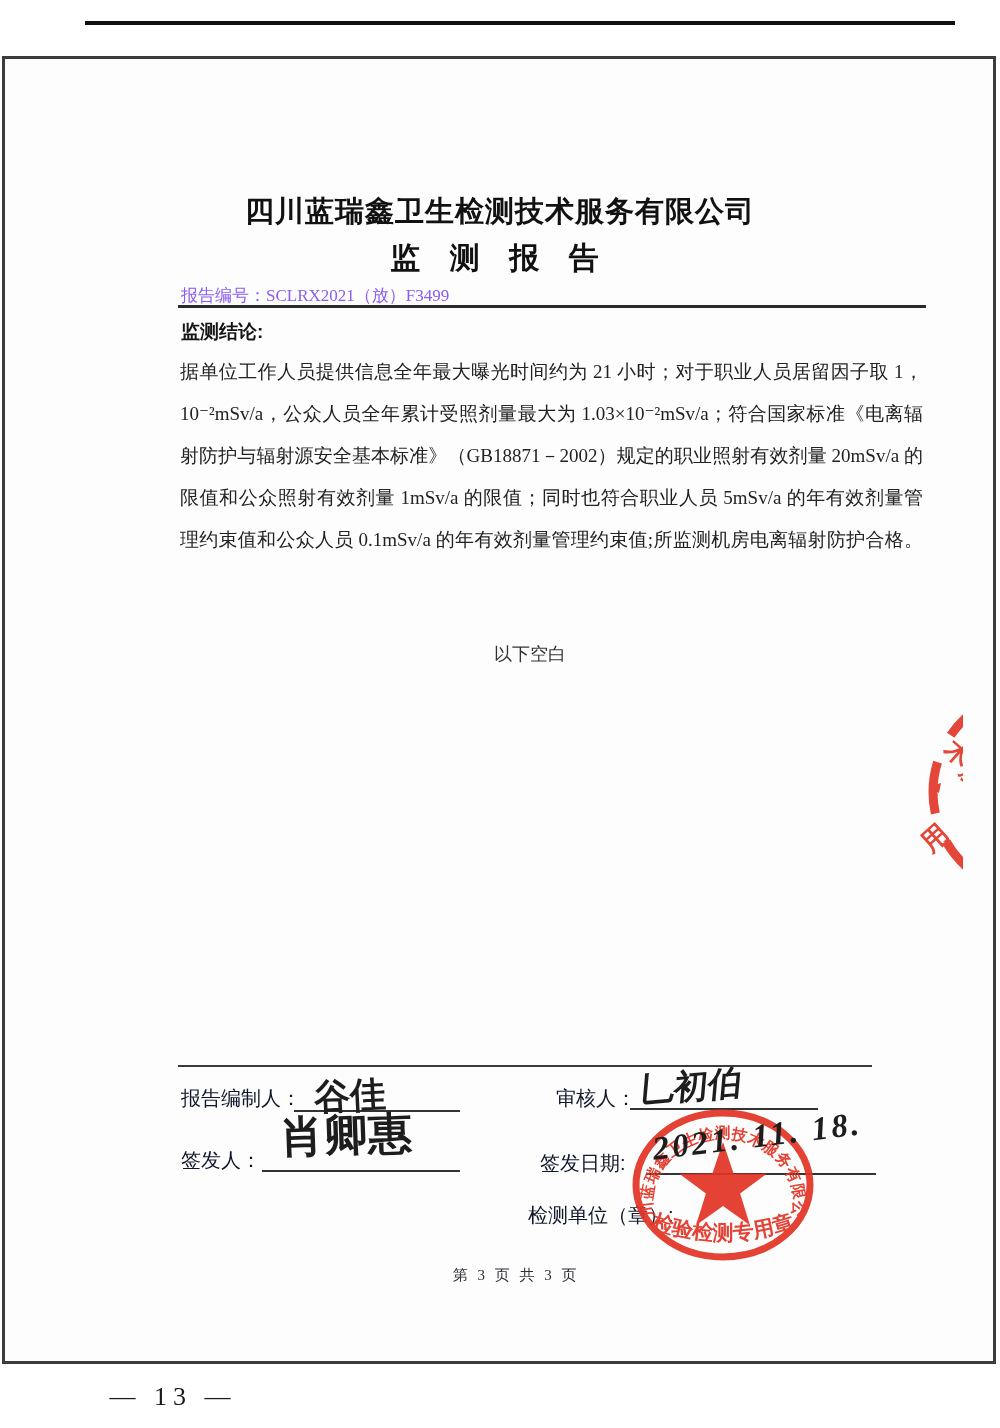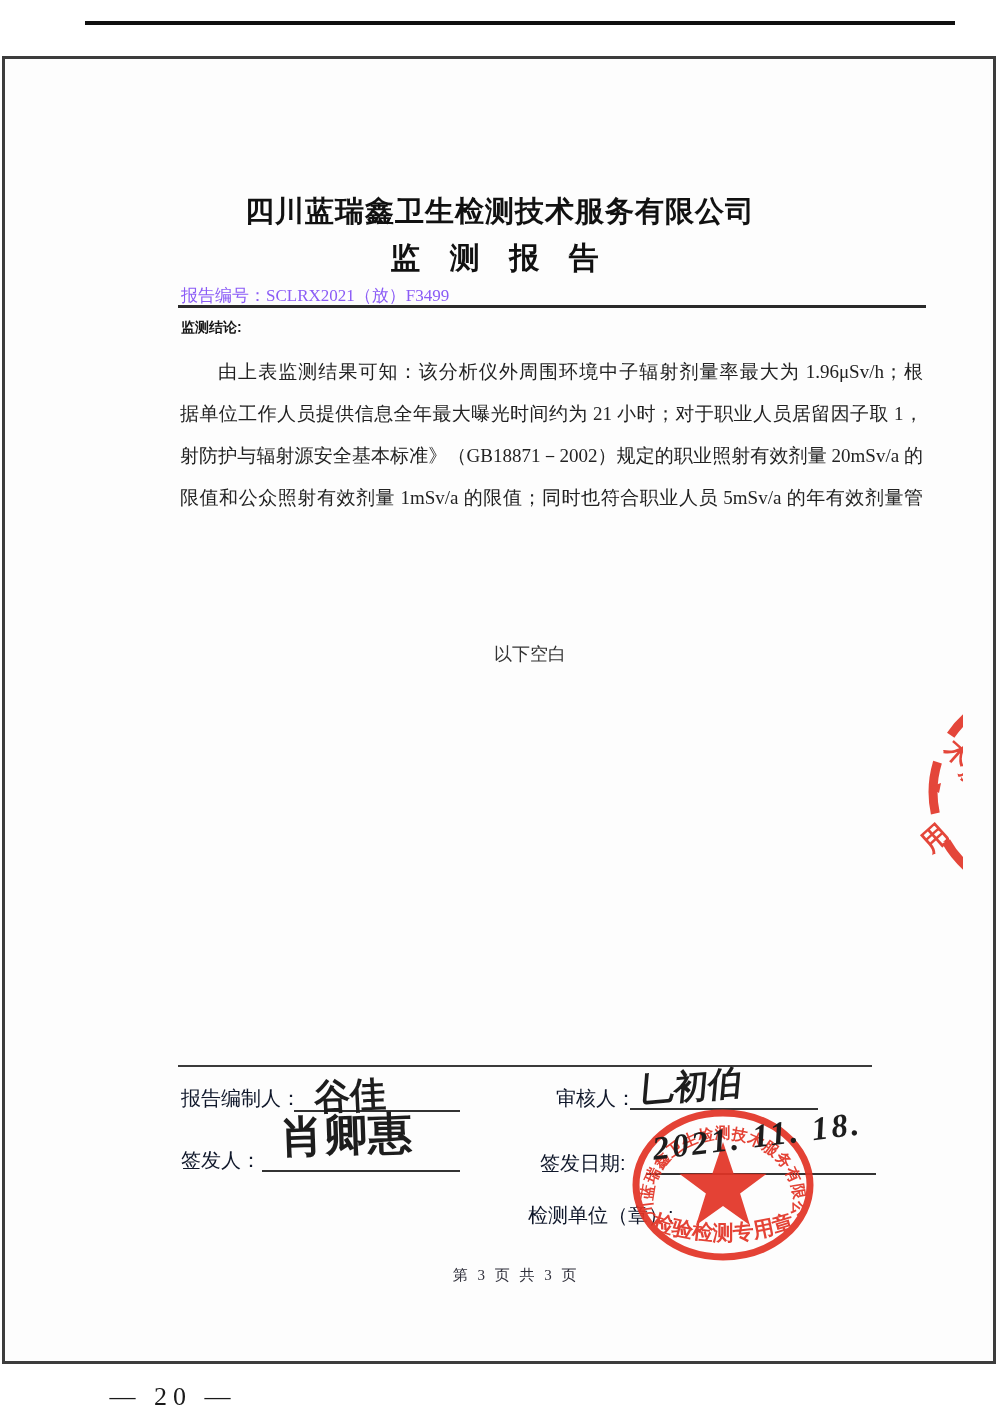--- a/index.html
+++ b/index.html
@@ -15,21 +15,21 @@
                 border: 3px solid #3c3c3c; background: #fdfdfd; }
 
   .company-name { left: 0; top: 192px; width: 1000px; text-align: center;
                   font-family: "Liberation Sans", "DejaVu Sans", sans-serif;
                   font-weight: bold; font-size: 29px; letter-spacing: 1px; color: #111; }
   .report-title { left: 0; top: 238px; width: 1000px; text-align: center;
                   font-weight: bold; font-size: 30px; letter-spacing: 11px; color: #111; }
   .report-no { left: 181px; top: 284px; font-size: 17px; color: #8b5cf6; }
   .header-rule { left: 178px; top: 305px; width: 748px; height: 3px; background: #2a2a2a; }
 
-  .conclusion-heading { left: 181px; top: 319px; font-size: 14px; font-weight: bold;
+  .conclusion-heading { left: 181px; top: 319px; font-size: 19px; font-weight: bold;
                         font-family: "Liberation Sans", "DejaVu Sans", sans-serif; color: #151515; }
 
   .paragraph { left: 180px; top: 351px; width: 743px; font-size: 19px; color: #222; }
   .para-line { height: 42px; line-height: 42px; text-align: justify; text-align-last: justify;
                white-space: nowrap; }
   .para-line.first { text-indent: 2em; }
 
   .blank-note { left: 180px; top: 642px; width: 700px; text-align: center;
                 font-size: 18px; color: #333; }
 
@@ -57,24 +57,25 @@
 
 <div class="abs company-name">四川蓝瑞鑫卫生检测技术服务有限公司</div>
 <div class="abs report-title">监 测 报 告</div>
 <div class="abs report-no">
   <span>报告编号：</span><span>SCLRX2021（放）F3499</span>
 </div>
 <div class="abs header-rule"></div>
 
 <div class="abs conclusion-heading">监测结论:</div>
 <div class="abs paragraph">
-  <div class="para-line first">由上表监测结果可知：该分析仪外周围环境中子辐射剂量率最大为 1.96μSv/h；根</div>
   <div class="para-line">据单位工作人员提供信息全年最大曝光时间约为 21 小时；对于职业人员居留因子取 1，</div>
+  <div class="para-line">10⁻²mSv/a，公众人员全年累计受照剂量最大为 1.03×10⁻²mSv/a；符合国家标准《电离辐</div>
   <div class="para-line">射防护与辐射源安全基本标准》（GB18871－2002）规定的职业照射有效剂量 20mSv/a 的</div>
   <div class="para-line">限值和公众照射有效剂量 1mSv/a 的限值；同时也符合职业人员 5mSv/a 的年有效剂量管</div>
+  <div class="para-line">理约束值和公众人员 0.1mSv/a 的年有效剂量管理约束值;所监测机房电离辐射防护合格。</div>
 </div>
 <div class="abs blank-note">以下空白</div>
 
 <svg class="abs edge-stamp" width="70" height="200" viewBox="0 0 70 200">
   <circle cx="140" cy="97" r="100" fill="none" stroke="#e23325" stroke-width="9" stroke-dasharray="52 30" stroke-dashoffset="118"></circle>
   <text x="50" y="56" font-size="26" fill="#e23325" font-weight="bold" transform="rotate(42 50 56)">术</text>
   <text x="66" y="78" font-size="22" fill="#e23325" font-weight="bold" transform="rotate(50 66 78)">服</text>
   <path d="M 36 92 L 48 88 L 46 98 Z" fill="#e23325"></path>
   <text x="38" y="158" font-size="26" fill="#e23325" font-weight="bold" transform="rotate(-42 38 158)">用</text>
 </svg>
@@ -106,13 +107,13 @@
   <text font-size="15.5" font-weight="bold" fill="#e23325" letter-spacing="0.5">
     <textPath href="#seal-arc" startOffset="50%" text-anchor="middle">四川蓝瑞鑫卫生检测技术服务有限公司</textPath>
   </text>
   <path id="seal-bottom-arc" d="M 28,122 Q 92,142 156,122" fill="none"></path>
   <text font-size="21" font-weight="bold" fill="#e23325">
     <textPath href="#seal-bottom-arc" startOffset="50%" text-anchor="middle">检验检测专用章</textPath>
   </text>
 </svg>
 
 <div class="abs footer-info">第 3 页 共 3 页</div>
-<div class="abs outer-page-num">— 20 —</div>
+<div class="abs outer-page-num">— 13 —</div>
 
 </body></html>

